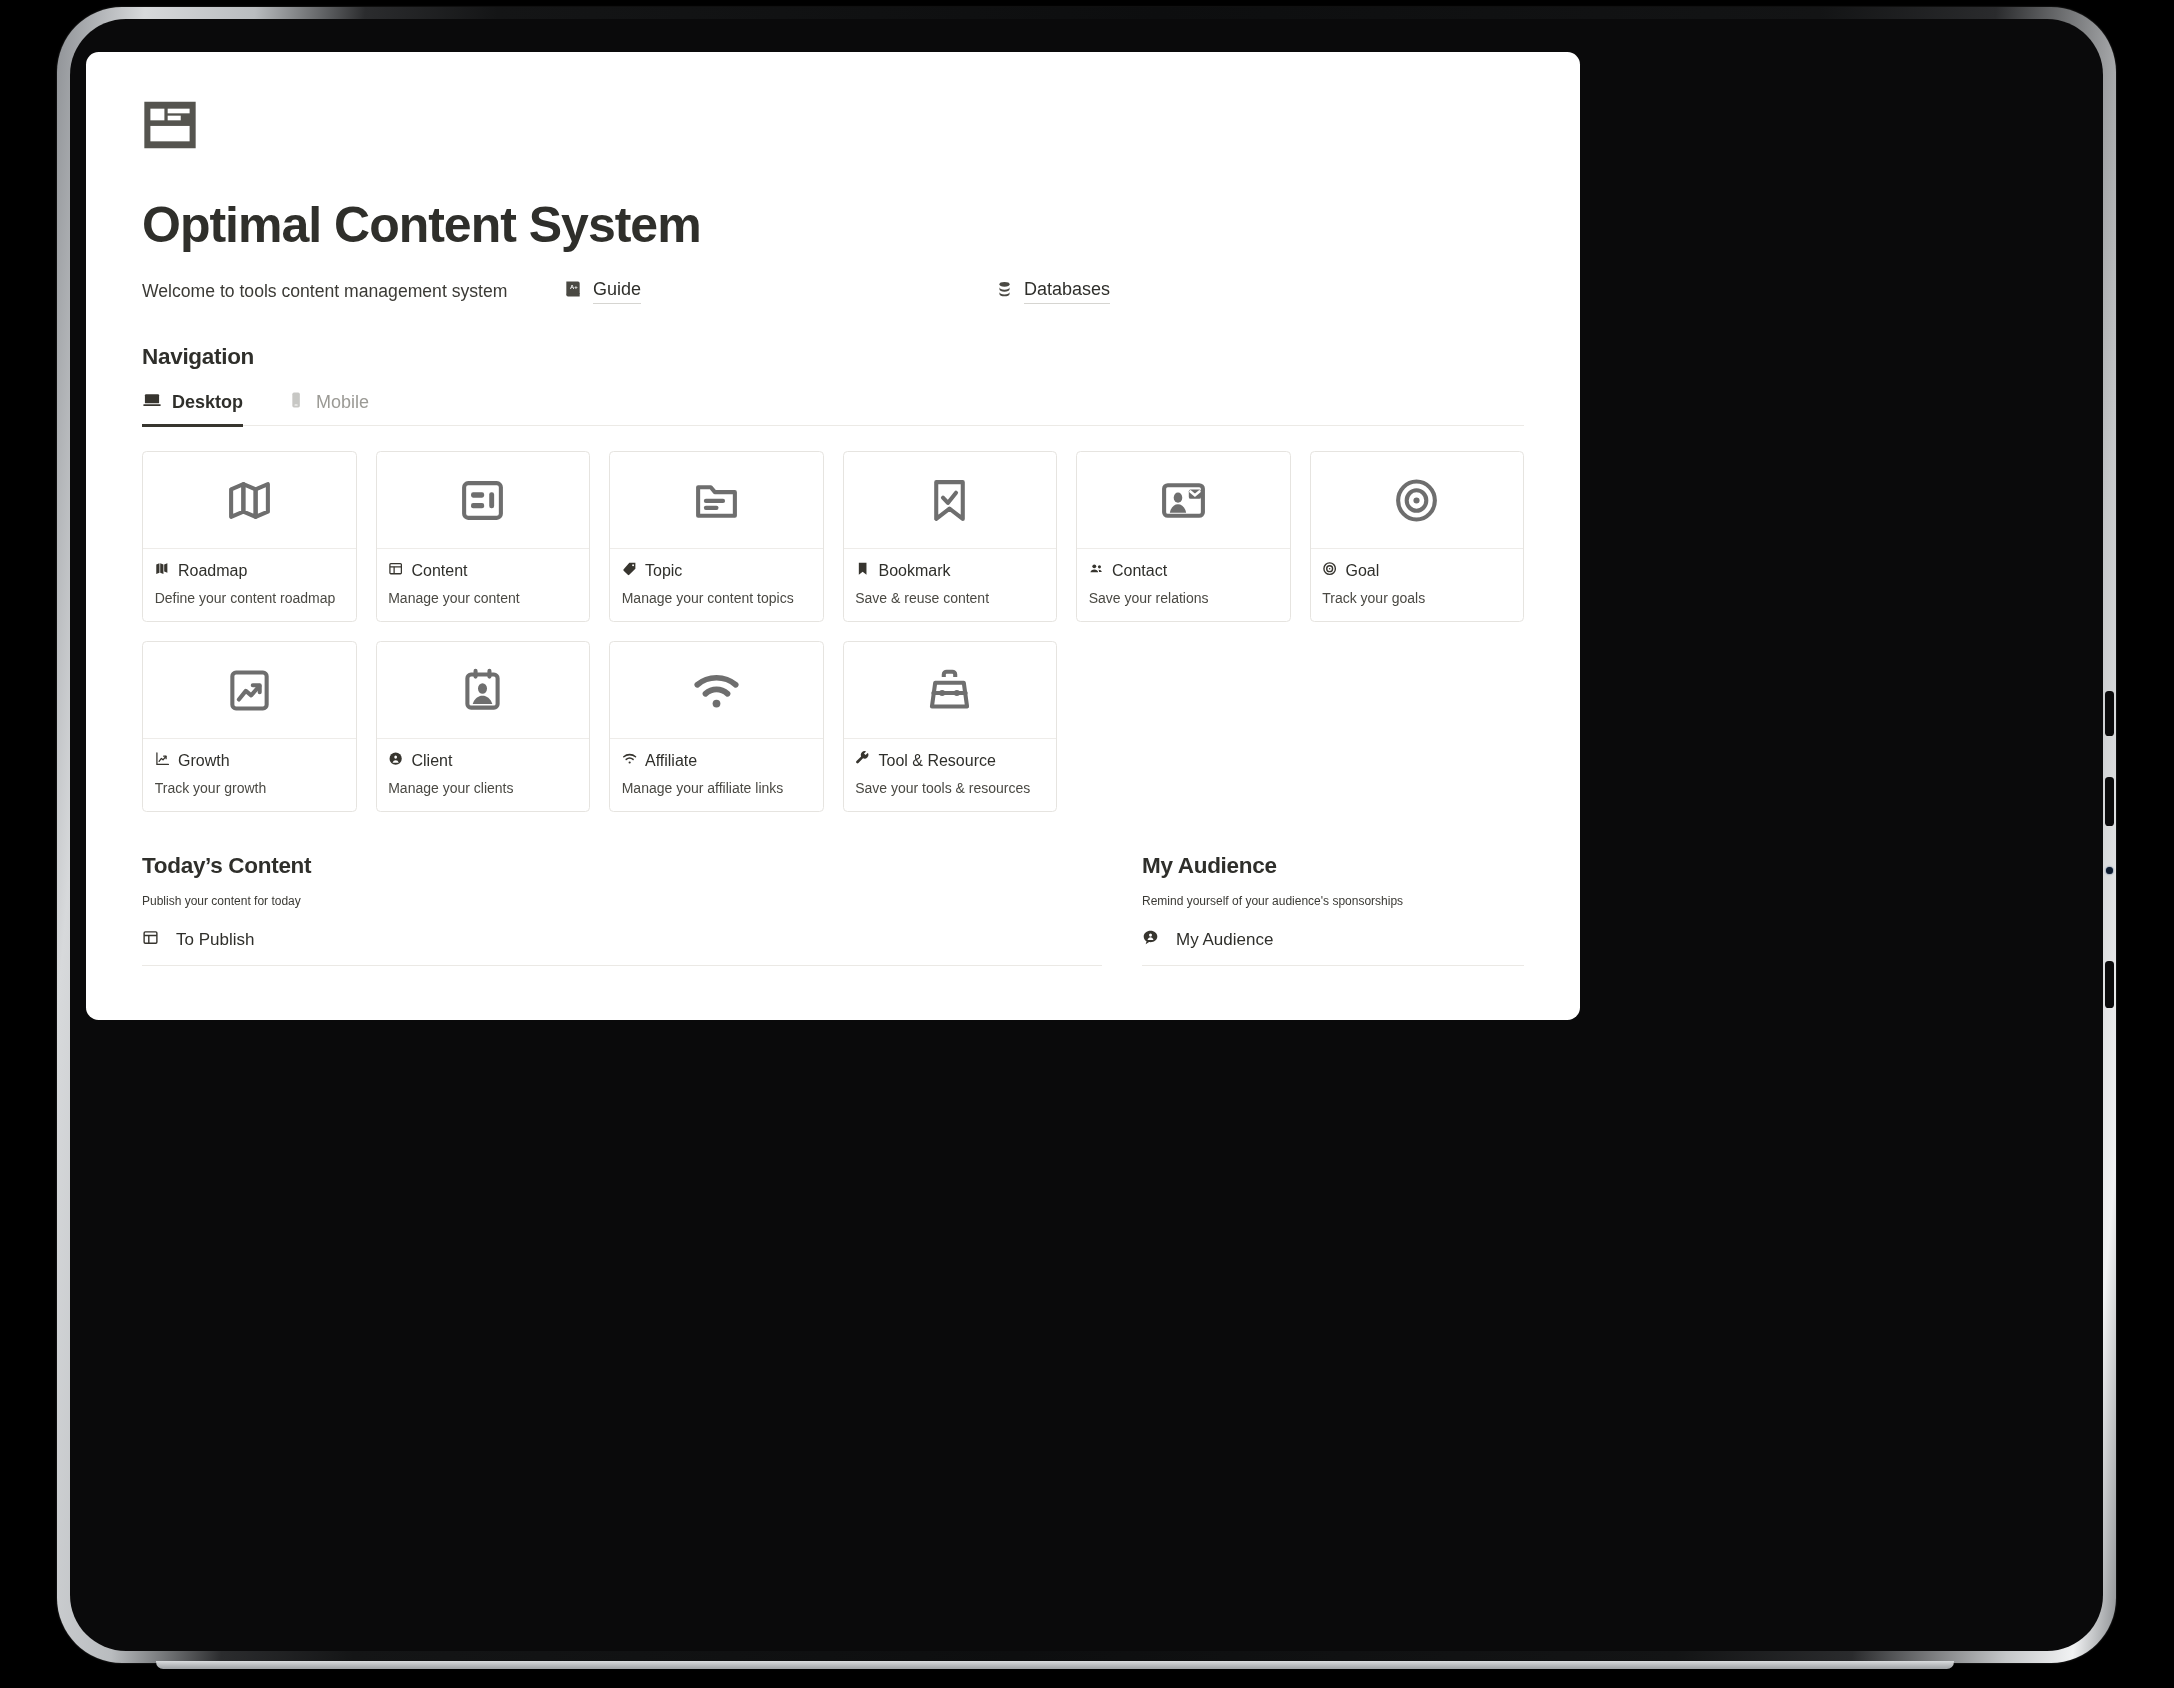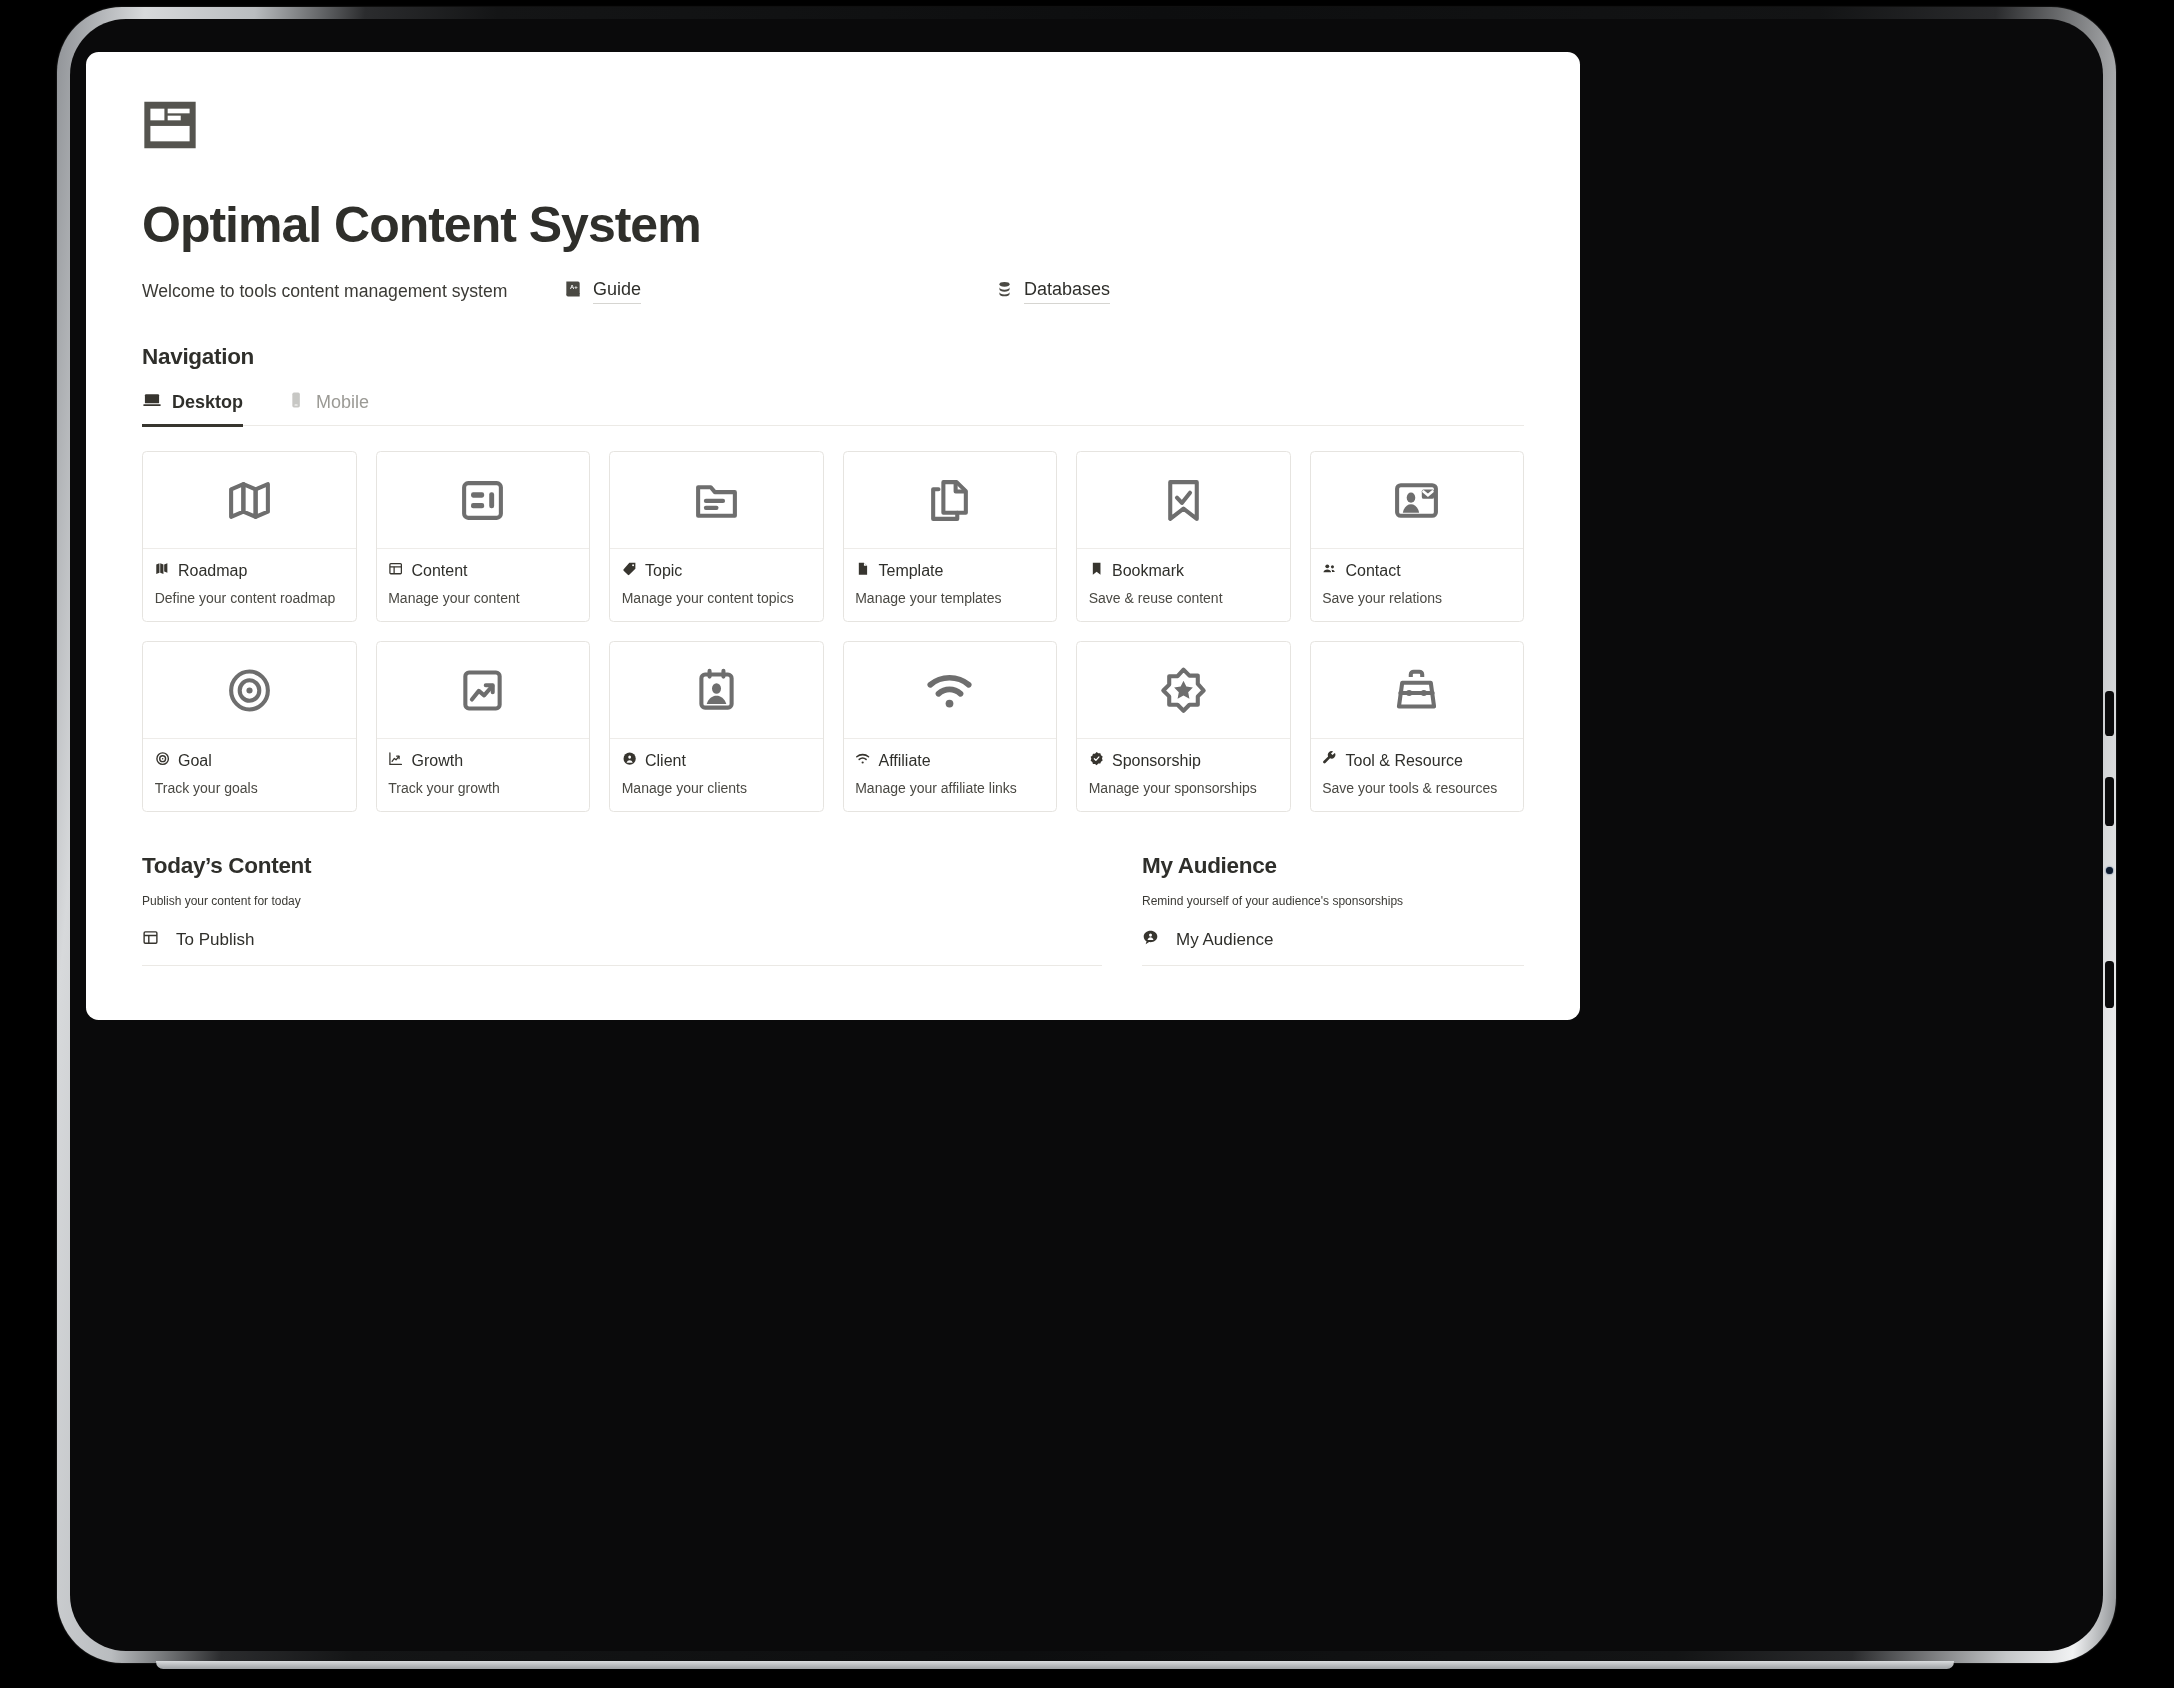--- a/index.html
+++ b/index.html
@@ -347,41 +347,20 @@
                     <path d="M11.5 2.6H21v9.5l-9.6 9.6a1.6 1.6 0 0 1-2.3 0L2.6 15.2a1.6 1.6 0 0 1 0-2.3l8.9-10.3z"></path>
                     <circle cx="17.4" cy="6.6" r="1.5" fill="#fff"></circle>
                   </svg>
               </span>
               <span>Topic</span>
             </div>
             <div class="card-desc">Manage your content topics</div>
           </div>
         </div>
 
-        <div class="card">
-          <div class="card-art">
-            <svg viewBox="0 0 24 24" fill="none" stroke="#6e6e6e" stroke-width="2" stroke-linejoin="round">
-                <path d="M9 3h6.5L20 7.4V18H9V3z"></path>
-                <path d="M15 3v4.6h5"></path>
-                <path d="M15.8 18v3H4V6.5h2.6" stroke-linecap="round"></path>
-              </svg>
-          </div>
-          <div class="card-body">
-            <div class="card-title">
-              <span>
-                <svg viewBox="0 0 24 24" fill="#37352f">
-                    <path d="M6 2.6h8l5 5v13.8H6V2.6z"></path>
-                    <path d="M14 2.6v5h5" fill="#fff"></path>
-                  </svg>
-              </span>
-              <span>Template</span>
-            </div>
-            <div class="card-desc">Manage your templates</div>
-          </div>
-        </div>
 
         <div class="card">
           <div class="card-art">
             <svg viewBox="0 0 24 24" fill="none" stroke="#6e6e6e" stroke-width="2" stroke-linejoin="round">
                 <path d="M5.5 3h13v18l-6.5-5-6.5 5V3z"></path>
                 <path d="M8.8 10.6l2.4 2.6 4-5" stroke-linecap="round"></path>
               </svg>
           </div>
           <div class="card-body">
             <div class="card-title">
@@ -509,40 +488,20 @@
                     <path d="M6.6 13.2c3.1-2.6 7.7-2.6 10.8 0"></path>
                     <circle cx="12" cy="18" r="1.7" fill="#37352f" stroke="none"></circle>
                   </svg>
               </span>
               <span>Affiliate</span>
             </div>
             <div class="card-desc">Manage your affiliate links</div>
           </div>
         </div>
 
-        <div class="card">
-          <div class="card-art">
-            <svg viewBox="0 0 24 24" fill="none" stroke="#6e6e6e" stroke-width="2" stroke-linejoin="round">
-                <path d="M12 1.8l2.9 2.9h4.1v4.1L21.9 12 19 14.9v4.1h-4.1L12 21.9 9.1 19H5v-4.1L2.1 12 5 9.1V5h4.1L12 1.8z"></path>
-                <path d="M12 7.2l1.4 2.9 3.2 0.4-2.3 2.3 0.6 3.2L12 14.5 9.1 16l0.6-3.2-2.3-2.3 3.2-0.4L12 7.2z" fill="#6e6e6e" stroke="none"></path>
-              </svg>
-          </div>
-          <div class="card-body">
-            <div class="card-title">
-              <span>
-                <svg viewBox="0 0 24 24" fill="#37352f">
-                    <path d="M12 1.6l2.6 2h3.2l1 3.1 2.6 1.9-1 3.1 1 3.1-2.6 1.9-1 3.1h-3.2L12 22.4 9.4 20.4H6.2l-1-3.1-2.6-1.9 1-3.1-1-3.1 2.6-1.9 1-3.1h3.2L12 1.6z"></path>
-                    <path d="M8.4 12.1l2.4 2.5 4.8-5.4" stroke="#fff" stroke-width="2" fill="none" stroke-linecap="round" stroke-linejoin="round"></path>
-                  </svg>
-              </span>
-              <span>Sponsorship</span>
-            </div>
-            <div class="card-desc">Manage your sponsorships</div>
-          </div>
-        </div>
 
         <div class="card">
           <div class="card-art">
             <svg viewBox="0 0 24 24" fill="none" stroke="#6e6e6e" stroke-width="2" stroke-linejoin="round">
                 <path d="M9.2 5.4V4.2a1.4 1.4 0 0 1 1.4-1.4h2.8a1.4 1.4 0 0 1 1.4 1.4v1.2"></path>
                 <path d="M5 8.2h14l1.6 11.6H3.4L5 8.2z"></path>
                 <line x1="4.1" y1="13.2" x2="19.9" y2="13.2" stroke-linecap="round"></line>
                 <circle cx="8.4" cy="13.2" r="1.5" fill="#6e6e6e" stroke="none"></circle>
                 <circle cx="15.6" cy="13.2" r="1.5" fill="#6e6e6e" stroke="none"></circle>
               </svg>

